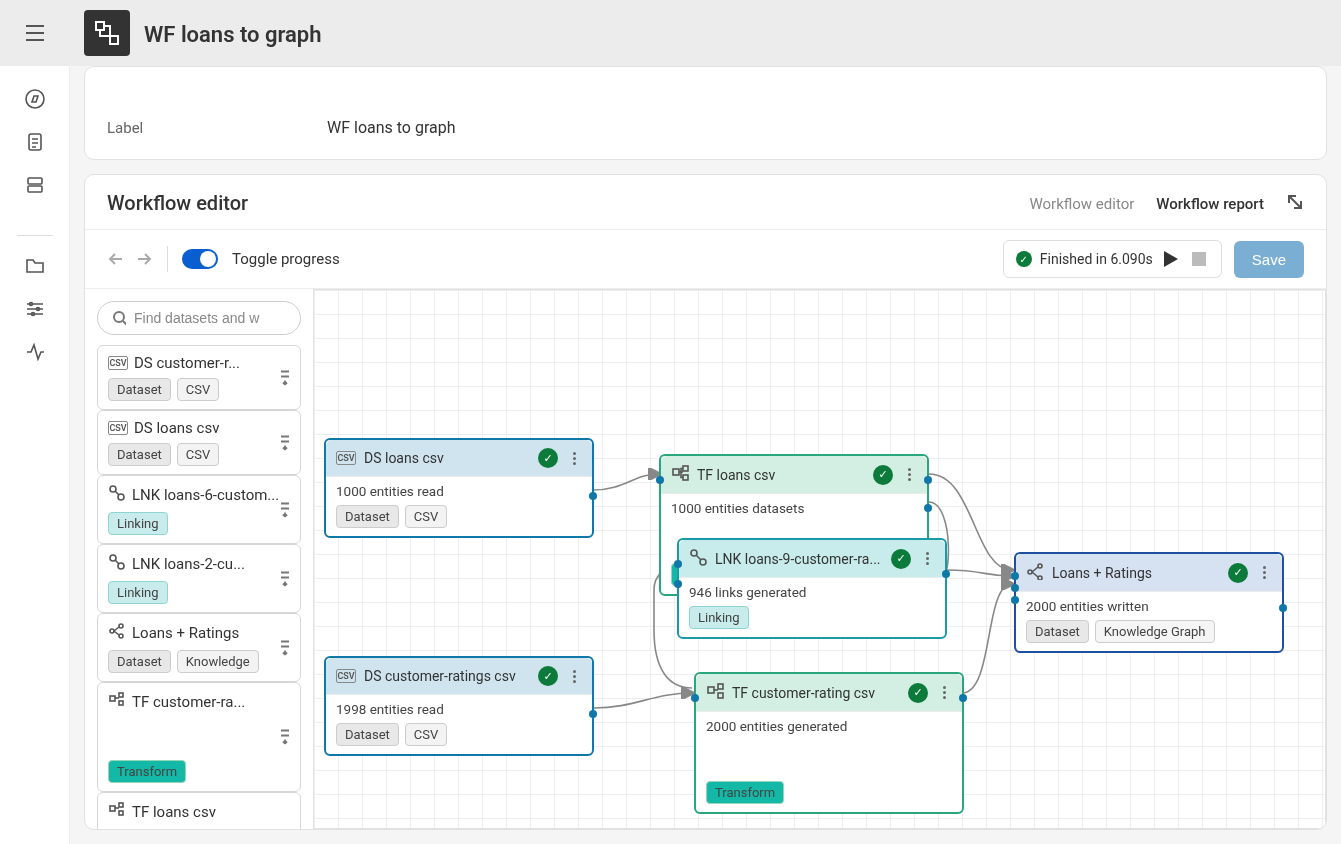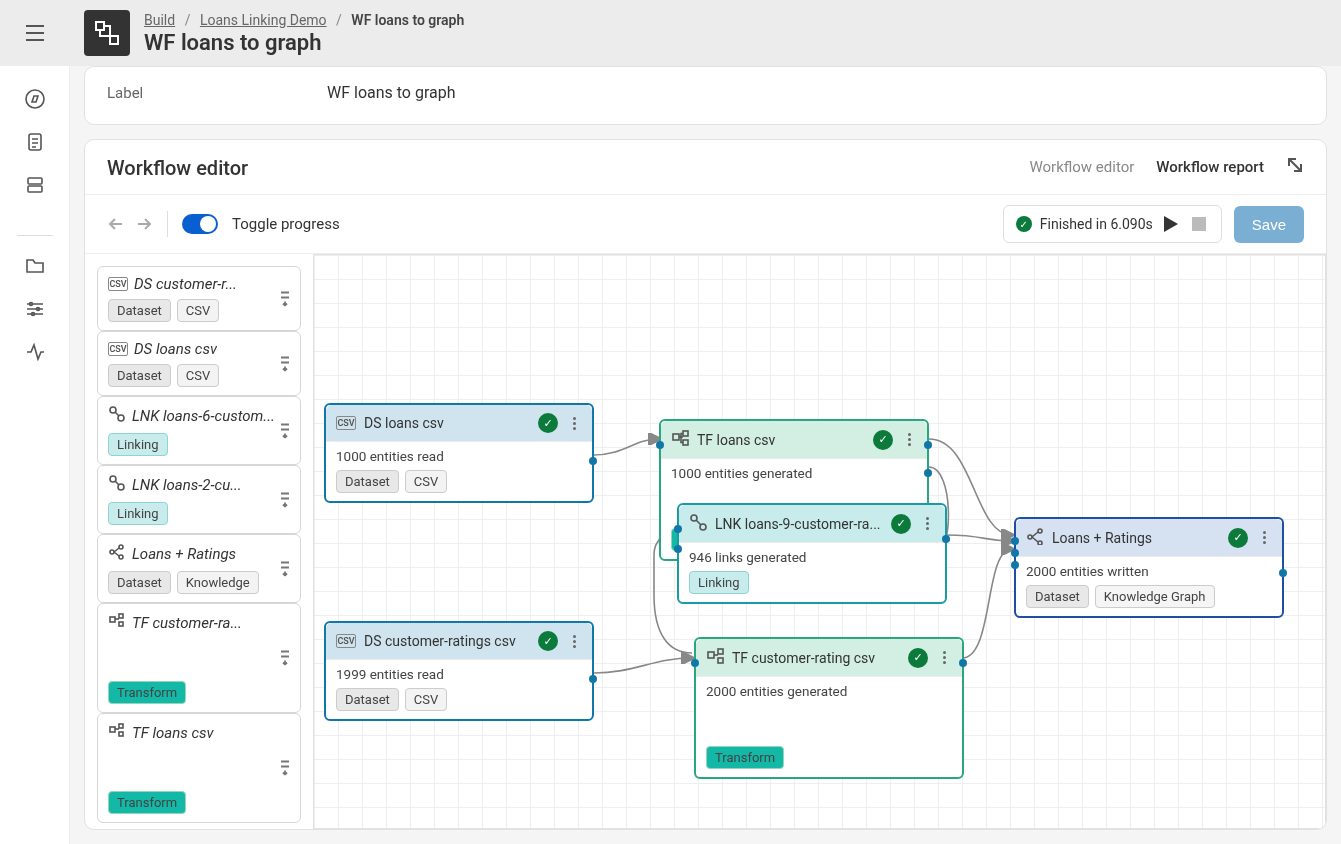--- a/index.html
+++ b/index.html
@@ -21,28 +21,28 @@
   .breadcrumbs { font-size: 14px; color: #666; }
   .breadcrumbs a { color: #666; text-decoration: underline; cursor: pointer; }
   .breadcrumbs .sep { margin: 0 6px; color: #888; }
   .breadcrumbs .current { font-weight: 600; color: #444; }
   .page-title { font-size: 22px; font-weight: 600; color: #333; margin-top: 2px; }
 
   .content { flex: 1; padding: 0 14px 14px; overflow: hidden; display: flex; flex-direction: column; gap: 14px; }
 
   .panel { background: #fff; border: 1px solid #e1e1e1; border-radius: 10px; }
   .meta-panel { padding: 16px 22px 22px; }
-  .meta-row { display: flex; align-items: center; }
+  .meta-row { display: flex; align-items: center; margin-top: 35px; }
   .meta-row .mlabel { width: 220px; color: #666; font-size: 15px; }
   .meta-row .mvalue { font-size: 16px; color: #333; }
   .meta-sub { margin-top: 18px; padding-top: 14px; margin-left: 220px; font-size: 15px; color: #555; border-top: 1px solid #eee; }
   .meta-sub a { color: #2670c9; text-decoration: none; cursor: pointer; }
 
   .wf-panel { flex: 1; display: flex; flex-direction: column; overflow: hidden; }
-  .wf-header { display: flex; align-items: flex-start; justify-content: space-between; padding: 16px 22px 14px; }
+  .wf-header { display: flex; align-items: flex-end; justify-content: space-between; padding: 16px 22px 14px; }
   .wf-header h2 { font-size: 20px; font-weight: 500; color: #333; }
   .wf-tabs { display: flex; align-items: center; gap: 22px; color: #888; font-size: 15px; }
   .wf-tabs .tab { cursor: pointer; }
   .wf-tabs .tab.active { color: #333; font-weight: 500; }
   .expand-icon svg { width: 18px; height: 18px; stroke: #555; fill: none; stroke-width: 2; }
 
   .wf-toolbar { display: flex; align-items: center; justify-content: space-between; padding: 10px 22px; border-top: 1px solid #eee; border-bottom: 1px solid #eee; gap: 23px; }
   .wf-toolbar .left { display: flex; align-items: center; gap: 14px; }
   .undo-redo { display: flex; gap: 10px; }
   .undo-redo svg { width: 18px; height: 14px; fill: none; stroke: #aaa; stroke-width: 2; }
@@ -60,21 +60,21 @@
 
   .wf-body { flex: 1; display: flex; overflow: hidden; }
   .palette { width: 228px; padding: 12px; display: flex; flex-direction: column; gap: 10px; overflow-y: auto; }
   .search-box { display: flex; align-items: center; gap: 8px; border: 1px solid #ccc; border-radius: 22px; padding: 8px 14px; }
   .search-box svg { width: 16px; height: 16px; fill: none; stroke: #777; stroke-width: 2; }
   .search-box input { border: none; outline: none; font-size: 14px; width: 100%; color: #555; }
   .search-box input::placeholder { color: #888; }
 
   .p-item { border: 1px solid #d6d6d6; border-radius: 6px; padding: 8px 10px; position: relative; background: #fff; cursor: grab; }
   .p-item .p-title { display: flex; align-items: center; gap: 6px; font-size: 15px; color: #333; margin-bottom: 6px; white-space: nowrap; overflow: hidden; text-overflow: ellipsis; }
-  .p-item .p-title .ttxt { overflow: hidden; text-overflow: ellipsis; font-style: italic; }
+  .p-item .p-title .ttxt { overflow: hidden; text-overflow: ellipsis; }
   .p-item .p-tags { display: flex; gap: 6px; flex-wrap: wrap; }
   .tag { font-size: 13px; padding: 3px 8px; border-radius: 4px; border: 1px solid #ccc; background: #f3f3f3; color: #444; }
   .tag.dataset { background: #e8e8e8; border-color: #ccc; }
   .tag.linking { background: #c8ecec; border-color: #8fd4d4; }
   .tag.transform { background: #14b8a6; border-color: #95d5b8; margin-top: 41px; }
   .tag.kg { background: #f5f5f5; border-color: #ccc; }
   .p-item .drag-out { position: absolute; right: 8px; top: 50%; transform: translateY(-50%); color: #777; }
   .drag-out svg { width: 14px; height: 18px; stroke: #777; fill: none; stroke-width: 1.8; }
 
   .mini-icon { display:inline-flex; align-items:center; justify-content:center; width:20px; height:14px; font-size:10px; font-weight:600; }
@@ -155,27 +155,20 @@
     <div class="topbar">
       <div class="app-logo">
         <svg>
             <rect x="3" y="3" width="8" height="8"></rect>
             <rect x="17" y="17" width="8" height="8"></rect>
             <path d="M11 7h6v10"></path>
             <path d="M7 11v6h10"></path>
           </svg>
       </div>
       <div>
-        <div class="breadcrumbs">
-          <a>Build</a>
-          <span class="sep">/</span>
-          <a>Loans Linking Demo</a>
-          <span class="sep">/</span>
-          <span class="current">WF loans to graph</span>
-        </div>
         <div class="page-title">WF loans to graph</div>
       </div>
     </div>
 
     <div class="content">
 
       <div class="panel meta-panel">
         <div class="meta-row">
           <div class="mlabel">Label</div>
           <div class="mvalue">WF loans to graph</div>
@@ -226,20 +219,27 @@
                   </svg>
                 </span>
             </div>
             <button class="save-btn">Save</button>
           </div>
         </div>
 
         <div class="wf-body">
 
           <div class="palette">
+            <div class="search-box">
+              <svg>
+                  <circle cx="7" cy="7" r="5"></circle>
+                  <path d="M11 11l4 4"></path>
+                </svg>
+              <input type="text" placeholder="Find datasets and w" style="">
+            </div>
             <div id="palette-items">
                 <div class="p-item">
                   <div class="p-title">
                     <span class="mini-icon csv-badge">CSV</span>
                     <span class="ttxt">DS customer-r...</span>
                   </div>
     <div class="p-tags">
                     <span class="tag dataset">Dataset</span>
                     <span class="tag ">CSV</span>
                   </div>
@@ -401,21 +401,21 @@
                     </svg></span>
                   <span class="n-title">TF loans csv</span>
                   <span class="n-status">✓</span>
                   <span class="n-menu">
                     <span></span>
                     <span></span>
                     <span></span>
                   </span>
                 </div>
               <div class="n-body">
-                  <div class="n-info">1000 entities generated</div>
+                  <div class="n-info">1000 entities datasets</div>
                   <div class="n-tags">
                     <span class="tag transform">Transform</span>
                   </div>
                 </div>
               <div class="port in" style="top:20px;"></div>
                 <div class="port out" style="top:20px;"></div>
                 <div class="port out" style="top:48px;"></div>
             </div>
 
             <div id="node-lnk" class="node linking" style="left:363px; top:248px; width:270px;">
@@ -449,21 +449,21 @@
                   <span class="mini-icon csv-badge">CSV</span>
                   <span class="n-title">DS customer-ratings csv</span>
                   <span class="n-status">✓</span>
                   <span class="n-menu">
                     <span></span>
                     <span></span>
                     <span></span>
                   </span>
                 </div>
               <div class="n-body">
-                  <div class="n-info">1999 entities read</div>
+                  <div class="n-info">1998 entities read</div>
                   <div class="n-tags">
                     <span class="tag dataset">Dataset</span>
                     <span class="tag ">CSV</span>
                   </div>
                 </div>
               <div class="port out" style="top:52px;"></div>
             </div>
 
             <div id="node-tf-cust" class="node transform" style="left:380px; top:382px; width:270px;">
               <div class="n-head">

